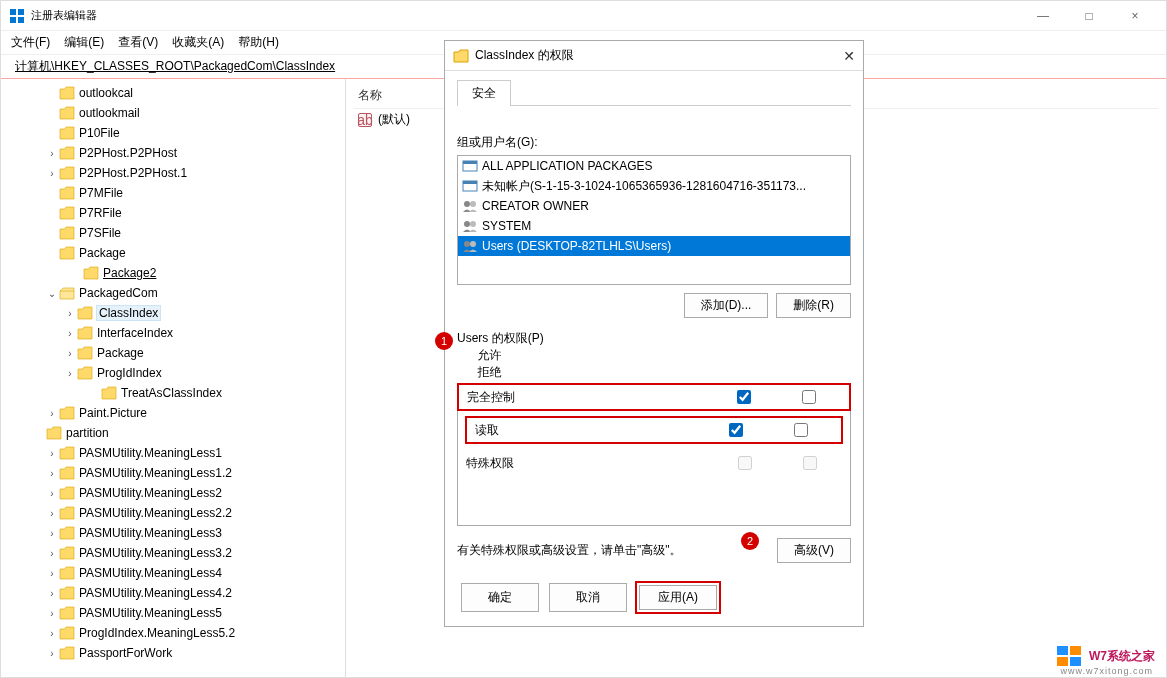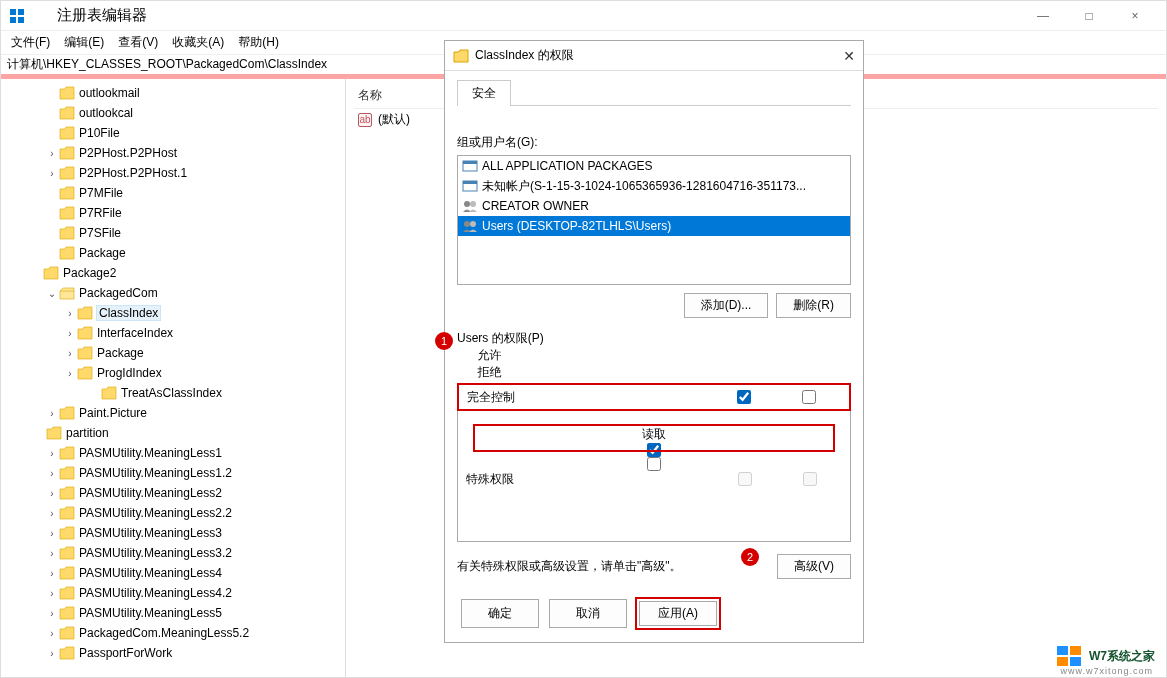--- a/index.html
+++ b/index.html
@@ -1,31 +1,31 @@
 <!DOCTYPE html>
 <html><head>
 <meta charset="utf-8">
 <style>
   * { box-sizing: border-box; margin: 0; padding: 0; font-family: "Segoe UI", "Microsoft YaHei", sans-serif; font-size: 12px; }
   body { background: #fff; width: 1167px; height: 678px; overflow: hidden; position: relative; }
   .main-window { width: 100%; height: 100%; display: flex; flex-direction: column; border: 1px solid #ddd; }
   .titlebar { height: 30px; display: flex; align-items: center; padding: 0 8px; border-bottom: 1px solid #eee; }
   .titlebar .app-icon { width: 16px; height: 16px; margin-right: 6px; }
-  .titlebar .title { flex: 1; font-size: 15px; margin-left: 26px; }
+  .titlebar .title { flex: 1; font-size: 11px; }
   .win-controls { display: flex; gap: 0; }
   .win-controls .ctrl { width: 46px; height: 30px; display: flex; align-items: center; justify-content: center; color: #666; }
   .menubar { height: 24px; display: flex; align-items: center; padding: 0 4px; gap: 2px; border-bottom: 1px solid #eee; }
   .menubar .menu-item { padding: 2px 6px; }
-  .addressbar { height: 24px; border-bottom: 5px solid #fca5a5; display: flex; align-items: center; padding: 0 6px; font-size: 12px; }
+  .addressbar { height: 24px; border-bottom: 1px solid #fca5a5; display: flex; align-items: center; padding: 0 14px; font-size: 12px; text-decoration: underline; }
   .content { flex: 1; display: flex; overflow: hidden; }
   .tree-pane { width: 345px; border-right: 1px solid #ddd; overflow-y: auto; overflow-x: hidden; padding-top: 4px; }
   .details-pane { flex: 1; padding: 4px 8px; }
   .details-header { display: flex; gap: 40px; padding: 4px 0 4px 4px; color: #333; border-bottom: 1px solid #eee; }
   .details-row { display: flex; align-items: center; gap: 6px; padding: 2px 0 2px 4px; }
-  .str-icon { width: 14px; height: 14px; border: 1px solid #b56; background: #fff4f0; font-size: 10px; color: #b56; display: flex; align-items: center; justify-content: center; border-radius: 2px; }
+  .str-icon { width: 14px; height: 14px; border: 1px solid #b56; background: #fff4f0; font-size: 14px; color: #b56; display: flex; align-items: center; justify-content: center; border-radius: 2px; }
   .tree-item { display: flex; align-items: center; height: 20px; white-space: nowrap; }
   .tree-item .expander { width: 14px; display: flex; justify-content: center; color: #555; font-size: 10px; }
   .tree-item .folder-icon { width: 16px; height: 14px; margin-right: 4px; }
   .tree-item .label { font-size: 12px; }
   .tree-item.selected .label { background: #e5f1fb; outline: 1px solid #cce4f7; padding: 0 2px; }
 
   
   .dialog { position: absolute; left: 444px; top: 40px; width: 420px; background: #fff; border: 1px solid #aaa; box-shadow: none; }
   .dlg-titlebar { height: 30px; display: flex; align-items: center; padding: 0 8px; border-bottom: 1px solid #ddd; }
   .dlg-titlebar .folder-icon { width: 16px; height: 14px; margin-right: 6px; }
@@ -52,21 +52,21 @@
   .hint .txt { flex: 1; }
   .dlg-footer { display: flex; justify-content: flex-start; gap: 10px; padding: 12px 16px 14px; }
   .dlg-footer .btn { width: 78px; text-align: center; }
   .apply-highlight { outline: 2px solid #d40000; padding: 2px; }
 
   .callout { width: 18px; height: 18px; border-radius: 50%; background: #d40000; color: #fff; font-size: 11px; display: flex; align-items: center; justify-content: center; position: absolute; }
 
   input[type=checkbox] { width: 14px; height: 14px; accent-color: #0067c0; }
   input[type=checkbox].blue { accent-color: #0067c0; }
 
-  .watermark { position: absolute; right: 12px; bottom: 8px; display: flex; align-items: center; gap: 6px; font-weight: bold; font-size: 16px; color: #14532d; }
+  .watermark { position: absolute; right: 12px; bottom: 8px; display: flex; align-items: center; gap: 6px; font-weight: bold; font-size: 16px; color: #be185d; }
   .watermark-sub { position: absolute; right: 12px; bottom: -6px; font-size: 10px; color: #666; letter-spacing: 1px; }
 </style>
 </head>
 <body>
 
 <div class="main-window">
 
   <div class="titlebar">
     <svg class="app-icon" viewBox="0 0 16 16">
         <rect x="1" y="1" width="6" height="6" fill="#0078d4"></rect>
@@ -92,34 +92,34 @@
 
   <div class="addressbar">计算机\HKEY_CLASSES_ROOT\PackagedCom\ClassIndex</div>
 
   <div class="content">
     <div class="tree-pane" id="tree">
         <div class="tree-item" style="padding-left: 44px;">
           <span class="expander"></span>
           <svg class="folder-icon" viewBox="0 0 16 14">
             <path d="M1 3 L6 3 L7 1 L15 1 L15 13 L1 13 Z" fill="#ffd96a" stroke="#d9a400" stroke-width="0.6"></path>
           </svg>
+          <span class="label">outlookcal</span>
+        </div>
+        <div class="tree-item" style="padding-left: 44px;">
+          <span class="expander"></span>
+          <svg class="folder-icon" viewBox="0 0 16 14">
+            <path d="M1 3 L6 3 L7 1 L15 1 L15 13 L1 13 Z" fill="#ffd96a" stroke="#d9a400" stroke-width="0.6"></path>
+          </svg>
           <span class="label">outlookmail</span>
         </div>
         <div class="tree-item" style="padding-left: 44px;">
           <span class="expander"></span>
           <svg class="folder-icon" viewBox="0 0 16 14">
             <path d="M1 3 L6 3 L7 1 L15 1 L15 13 L1 13 Z" fill="#ffd96a" stroke="#d9a400" stroke-width="0.6"></path>
           </svg>
-          <span class="label">outlookcal</span>
-        </div>
-        <div class="tree-item" style="padding-left: 44px;">
-          <span class="expander"></span>
-          <svg class="folder-icon" viewBox="0 0 16 14">
-            <path d="M1 3 L6 3 L7 1 L15 1 L15 13 L1 13 Z" fill="#ffd96a" stroke="#d9a400" stroke-width="0.6"></path>
-          </svg>
           <span class="label">P10File</span>
         </div>
         <div class="tree-item" style="padding-left: 44px;">
           <span class="expander">›</span>
           <svg class="folder-icon" viewBox="0 0 16 14">
             <path d="M1 3 L6 3 L7 1 L15 1 L15 13 L1 13 Z" fill="#ffd96a" stroke="#d9a400" stroke-width="0.6"></path>
           </svg>
           <span class="label">P2PHost.P2PHost</span>
         </div>
         <div class="tree-item" style="padding-left: 44px;">
@@ -150,21 +150,21 @@
           </svg>
           <span class="label">P7SFile</span>
         </div>
         <div class="tree-item" style="padding-left: 44px;">
           <span class="expander"></span>
           <svg class="folder-icon" viewBox="0 0 16 14">
             <path d="M1 3 L6 3 L7 1 L15 1 L15 13 L1 13 Z" fill="#ffd96a" stroke="#d9a400" stroke-width="0.6"></path>
           </svg>
           <span class="label">Package</span>
         </div>
-        <div class="tree-item" style="padding-left: 28px;">
+        <div class="tree-item" style="padding-left: 68px; text-decoration: underline;">
           <span class="expander"></span>
           <svg class="folder-icon" viewBox="0 0 16 14">
             <path d="M1 3 L6 3 L7 1 L15 1 L15 13 L1 13 Z" fill="#ffd96a" stroke="#d9a400" stroke-width="0.6"></path>
           </svg>
           <span class="label">Package2</span>
         </div>
         <div class="tree-item" style="padding-left: 44px;">
           <span class="expander">⌄</span>
           <svg class="folder-icon" viewBox="0 0 16 14">
             <path d="M1 5 L4 2 L15 2 L15 13 L1 13 Z" fill="#ffe699" stroke="#d9a400" stroke-width="0.6"></path>
@@ -282,21 +282,21 @@
           <svg class="folder-icon" viewBox="0 0 16 14">
             <path d="M1 3 L6 3 L7 1 L15 1 L15 13 L1 13 Z" fill="#ffd96a" stroke="#d9a400" stroke-width="0.6"></path>
           </svg>
           <span class="label">PASMUtility.MeaningLess5</span>
         </div>
         <div class="tree-item" style="padding-left: 44px;">
           <span class="expander">›</span>
           <svg class="folder-icon" viewBox="0 0 16 14">
             <path d="M1 3 L6 3 L7 1 L15 1 L15 13 L1 13 Z" fill="#ffd96a" stroke="#d9a400" stroke-width="0.6"></path>
           </svg>
-          <span class="label">PackagedCom.MeaningLess5.2</span>
+          <span class="label">ProgIdIndex.MeaningLess5.2</span>
         </div>
         <div class="tree-item" style="padding-left: 44px;">
           <span class="expander">›</span>
           <svg class="folder-icon" viewBox="0 0 16 14">
             <path d="M1 3 L6 3 L7 1 L15 1 L15 13 L1 13 Z" fill="#ffd96a" stroke="#d9a400" stroke-width="0.6"></path>
           </svg>
           <span class="label">PassportForWork</span>
         </div>
       </div>
     <div class="details-pane">
@@ -341,20 +341,29 @@
         </div>
         <div class="lb-item">
           <svg width="16" height="14" viewBox="0 0 16 14">
             <circle cx="5" cy="5" r="3" fill="#888"></circle>
             <circle cx="11" cy="5" r="3" fill="#bbb"></circle>
             <path d="M1 13 Q5 8 9 13" fill="#888"></path>
             <path d="M7 13 Q11 8 15 13" fill="#bbb"></path>
           </svg>
           <span>CREATOR OWNER</span>
         </div>
+        <div class="lb-item">
+          <svg width="16" height="14" viewBox="0 0 16 14">
+            <circle cx="5" cy="5" r="3" fill="#888"></circle>
+            <circle cx="11" cy="5" r="3" fill="#bbb"></circle>
+            <path d="M1 13 Q5 8 9 13" fill="#888"></path>
+            <path d="M7 13 Q11 8 15 13" fill="#bbb"></path>
+          </svg>
+          <span>SYSTEM</span>
+        </div>
         <div class="lb-item selected">
           <svg width="16" height="14" viewBox="0 0 16 14">
             <circle cx="5" cy="5" r="3" fill="#888"></circle>
             <circle cx="11" cy="5" r="3" fill="#bbb"></circle>
             <path d="M1 13 Q5 8 9 13" fill="#888"></path>
             <path d="M7 13 Q11 8 15 13" fill="#bbb"></path>
           </svg>
           <span>Users (DESKTOP-82TLHLS\Users)</span>
         </div>
       </div>
@@ -374,21 +383,21 @@
     <div class="perm-table" id="permtable" style="position:relative; padding-bottom:50px;">
         <div class="perm-row redbox" style="margin: 1px; align-items: center;">
           <div class="col-name">完全控制</div>
           <div class="col">
             <input type="checkbox" class="blue" checked="" style="">
           </div>
           <div class="col">
             <input type="checkbox" class="blue" style="">
           </div>
         </div>
-        <div class="perm-row redbox" style="margin: 17px; flex-direction: column;">
+        <div class="perm-row redbox" style="margin: 9px;">
           <div class="col-name">读取</div>
           <div class="col">
             <input type="checkbox" class="blue" checked="" style="">
           </div>
           <div class="col">
             <input type="checkbox" class="blue" style="">
           </div>
         </div>
         <div class="perm-row">
           <div class="col-name">特殊权限</div>

